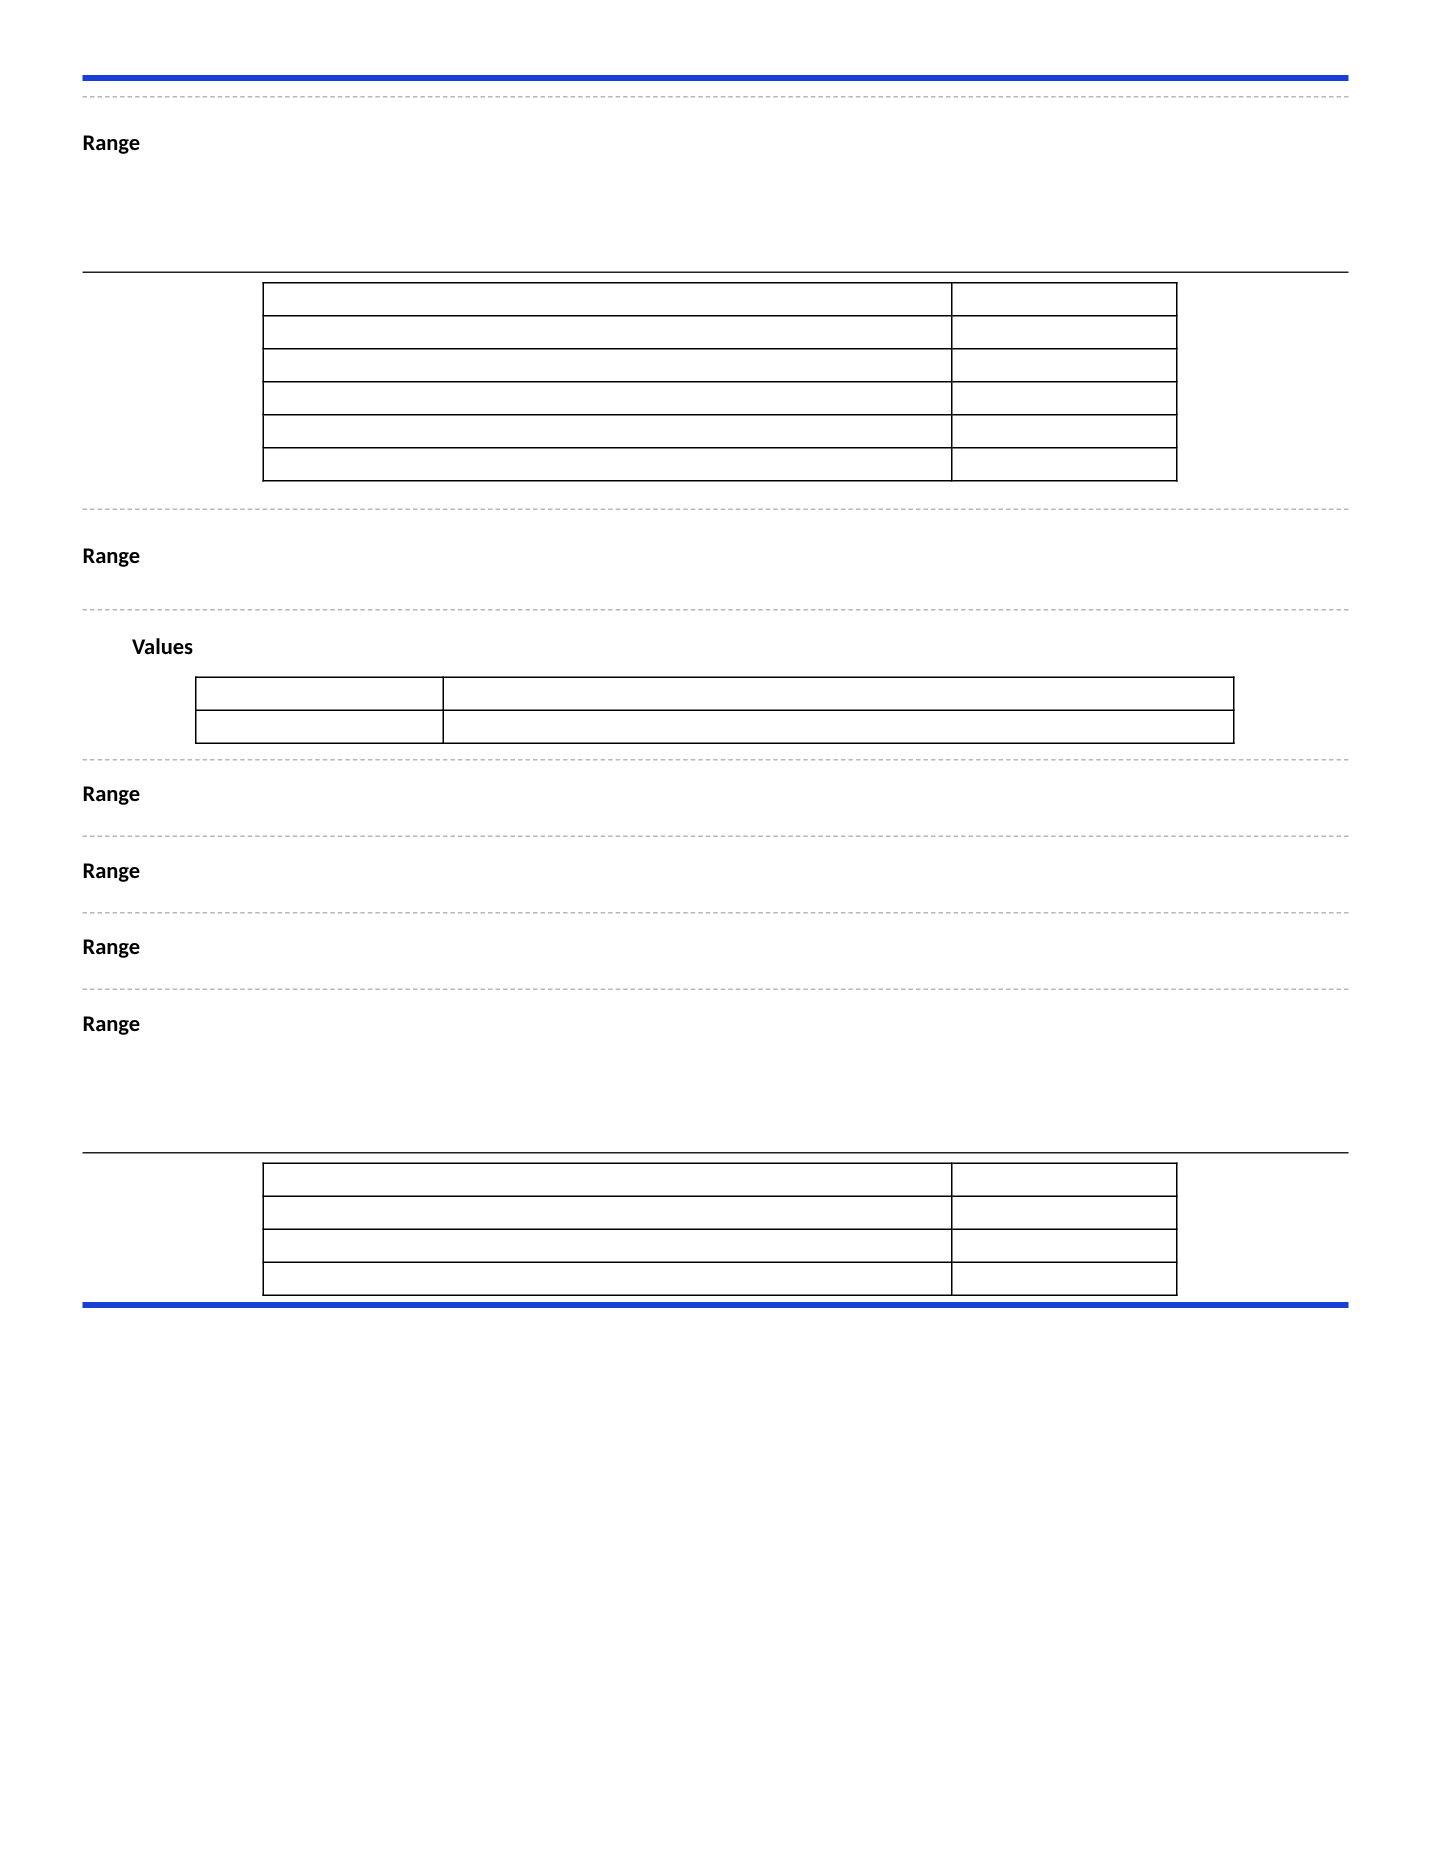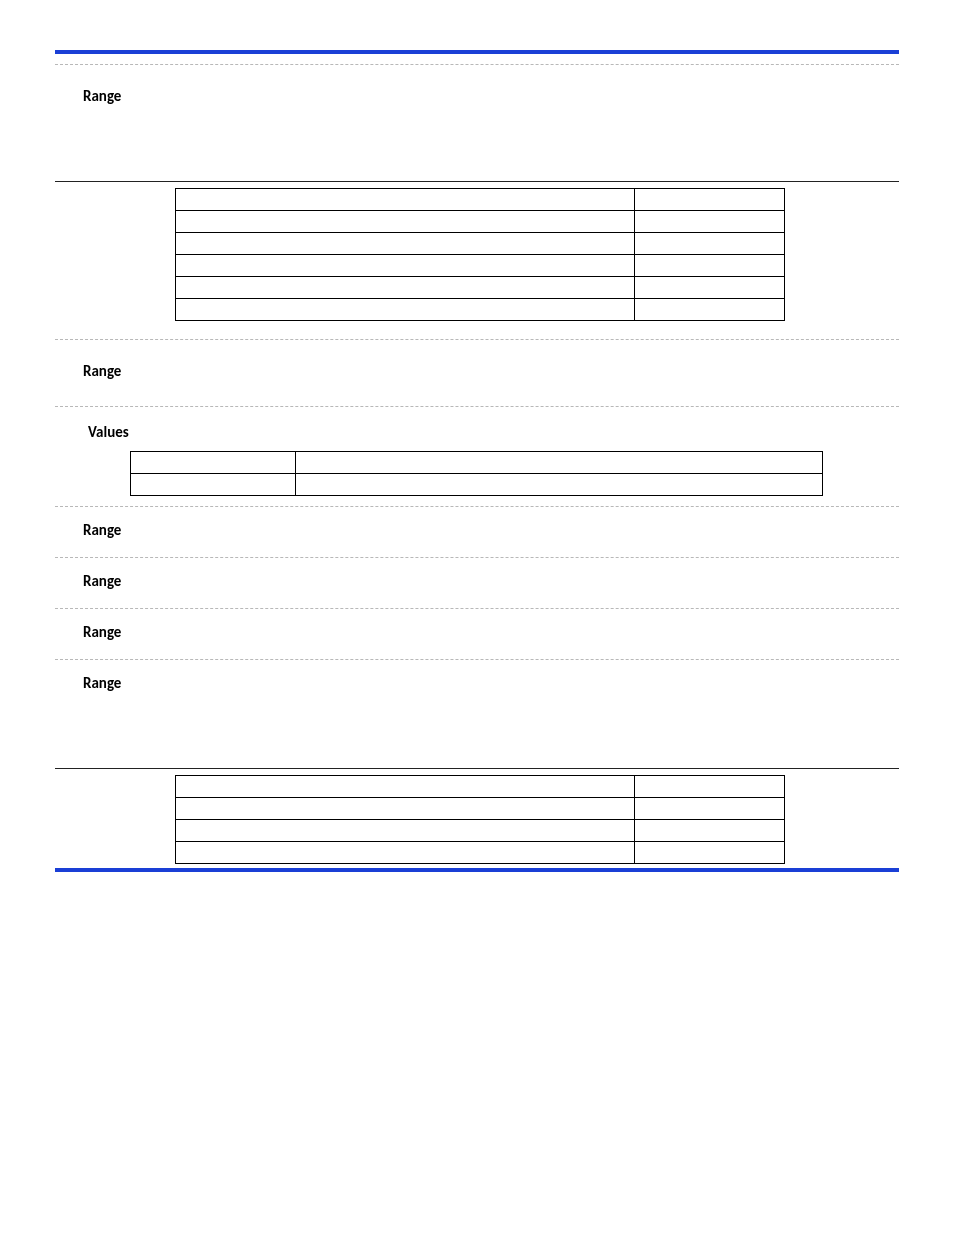--- a/index.html
+++ b/index.html
@@ -18,21 +18,20 @@
     margin-bottom: 10px;
   }
   .dashdot-sep {
     border: none;
     border-top: 1px dashed #b8b8b8;
     margin: 4px 0 14px 0;
   }
   .range-label {
     font-weight: 700;
     font-size: 15px;
-    margin-left: 28px;
     margin-top: 22px;
     margin-bottom: 26px;
     color: #000;
   }
   .values-label {
     font-weight: 700;
     font-size: 15px;
     margin-left: 33px;
     margin-top: 16px;
     margin-bottom: 10px;

